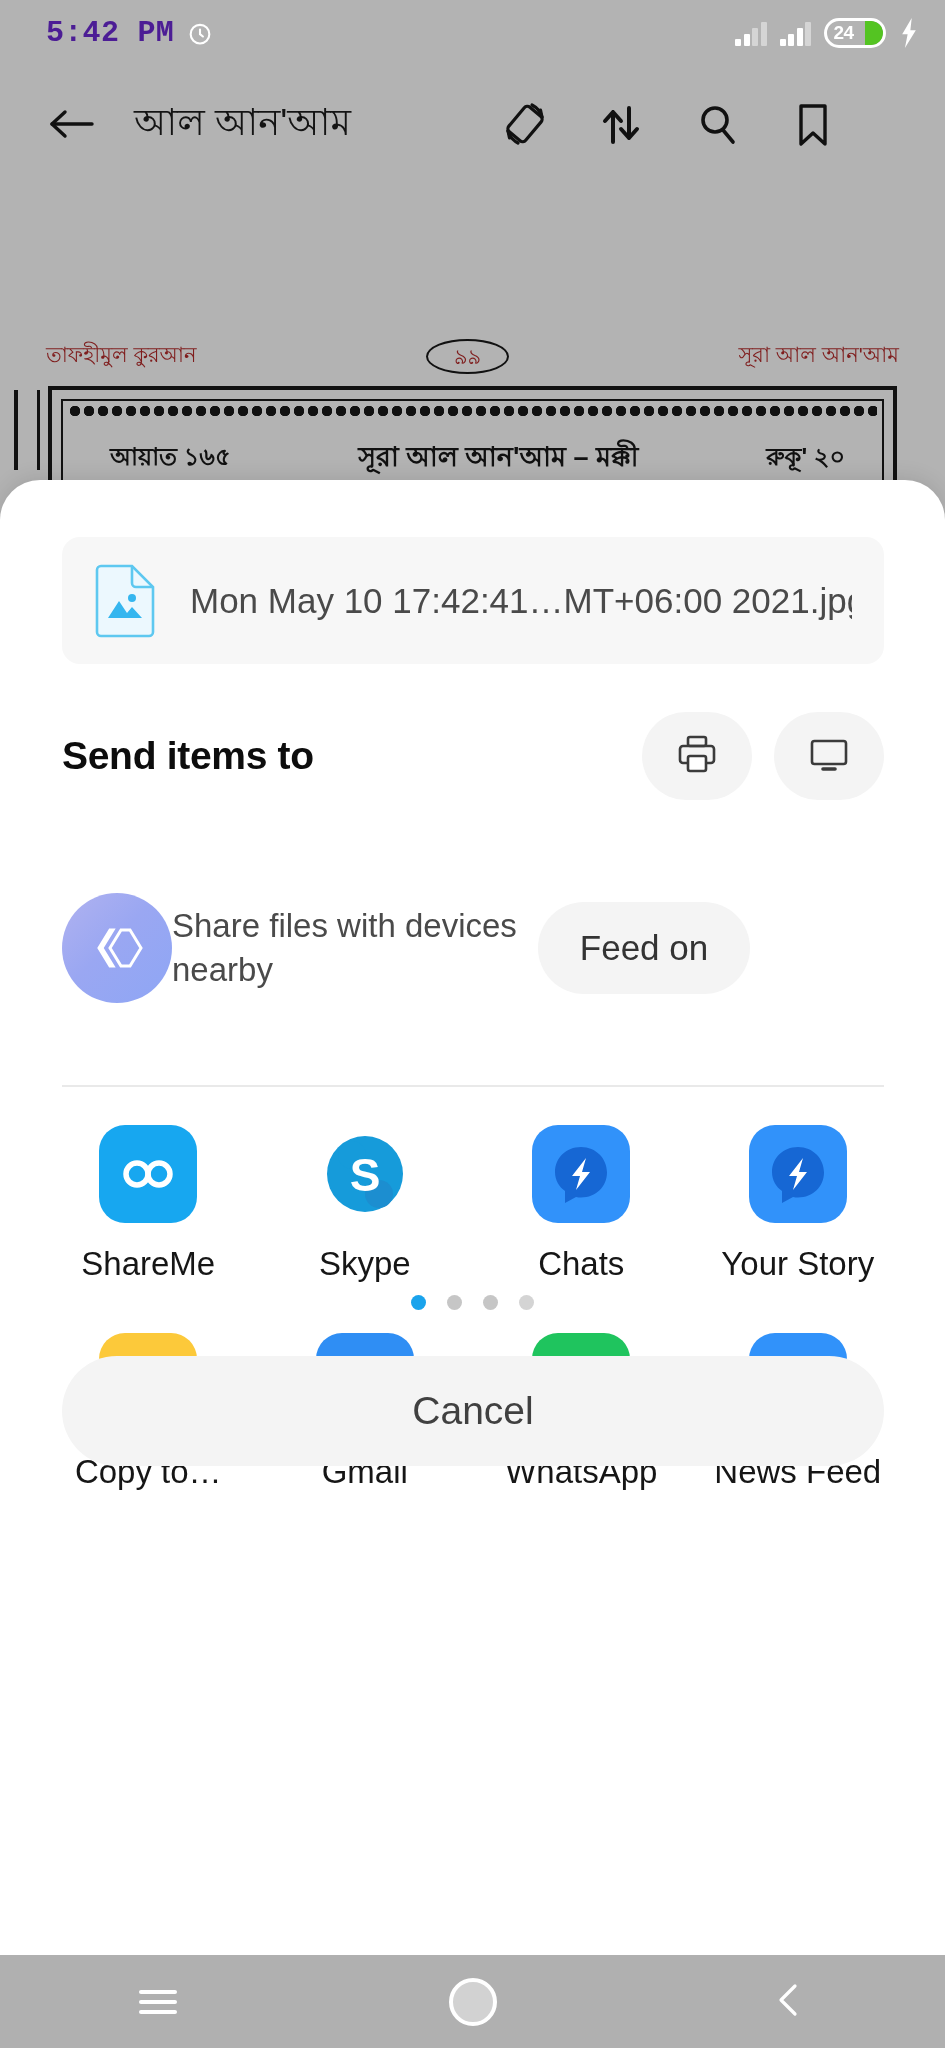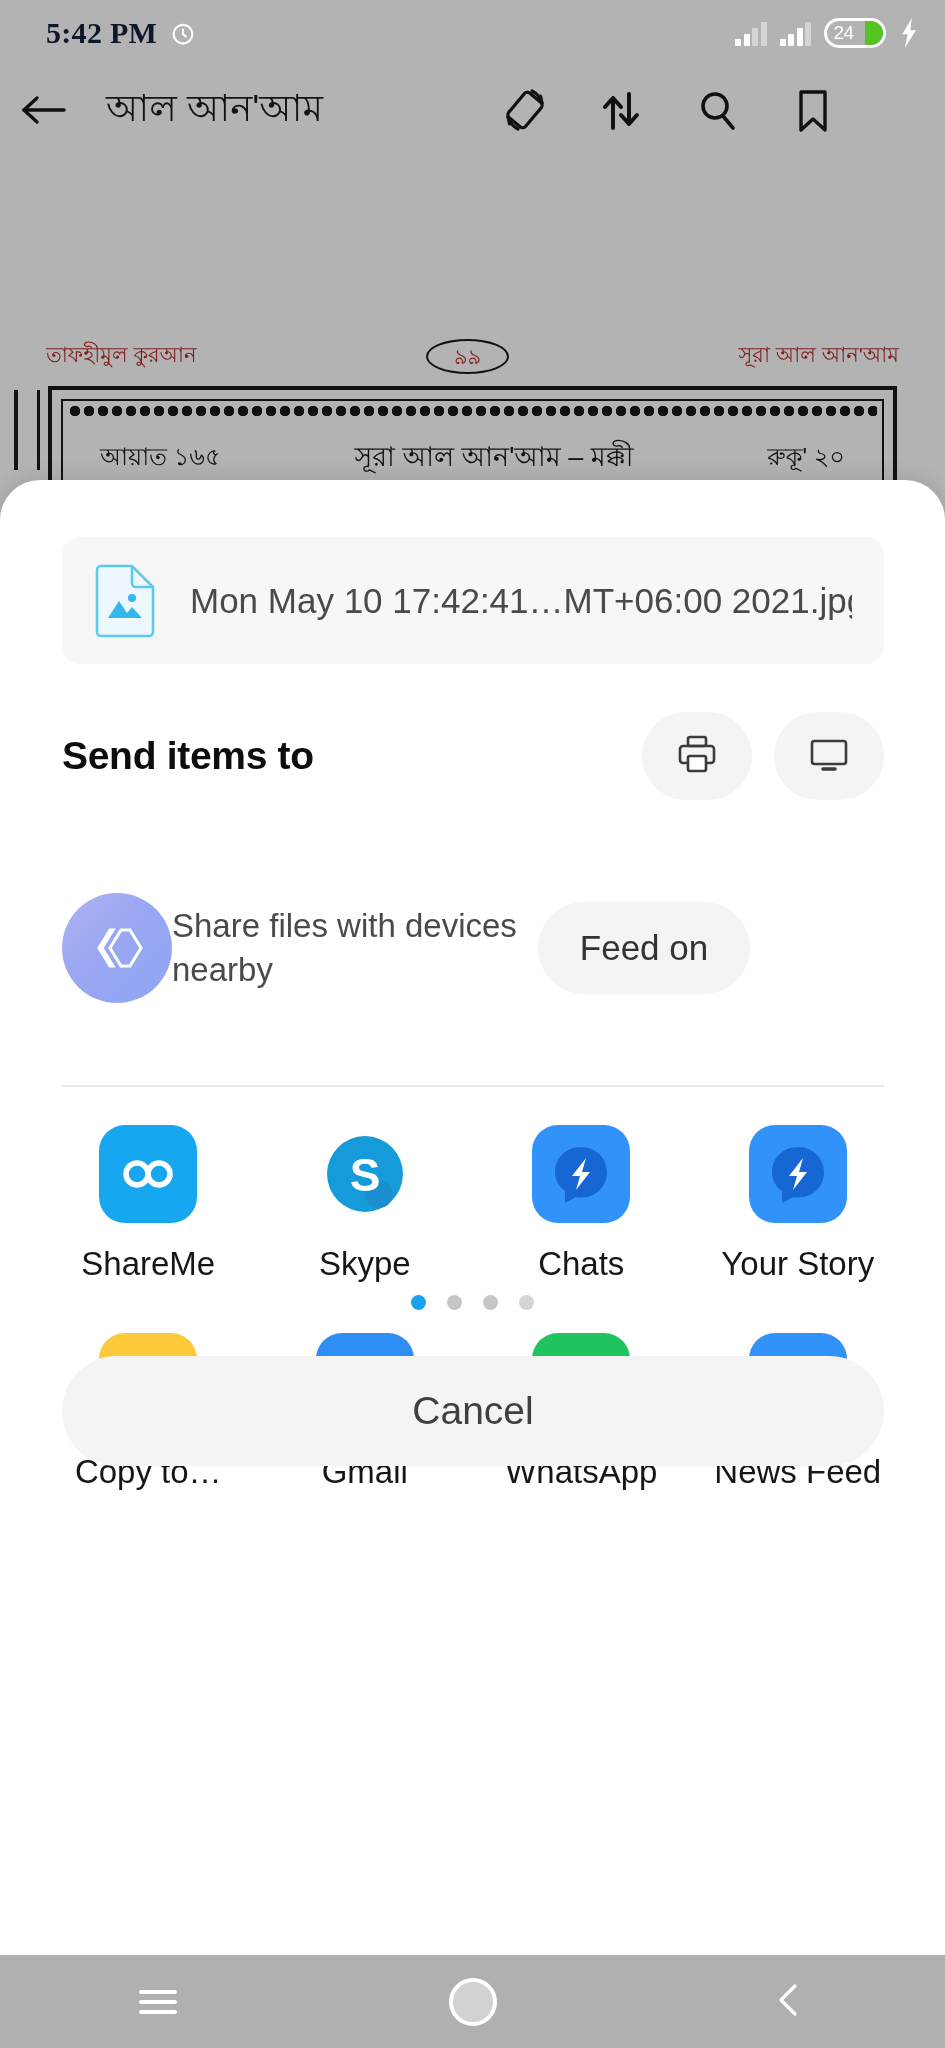--- a/index.html
+++ b/index.html
@@ -23,25 +23,25 @@
     position: absolute;
     top: 0; left: 0;
     width: 945px; height: 66px;
     display: flex;
     align-items: center;
     justify-content: space-between;
     padding: 0 26px 0 46px;
   }
   .status-left { display: flex; align-items: center; gap: 12px; }
   .status-time {
-    color: #0f172a;
+    color: #4c1d95;
     font-size: 30px;
     font-weight: bold;
     letter-spacing: 0.3px;
-    font-family: Liberation Serif, serif;
+    font-family: Liberation Mono, monospace;
   }
   .alarm-icon { width: 28px; height: 28px; display:block; }
   .status-right { display: flex; align-items: center; gap: 13px; }
   .signal { display: flex; align-items: flex-end; gap: 2.5px; height: 26px; }
   .signal i { display:block; width: 6px; background: #ffffff; border-radius: 1px; }
   .signal i:nth-child(1){ height: 7px; }
   .signal i:nth-child(2){ height: 12px; }
   .signal i:nth-child(3){ height: 18px; }
   .signal i:nth-child(4){ height: 24px; }
   .signal.dim i:nth-child(3), .signal.dim i:nth-child(4){ opacity: .45; }
@@ -57,35 +57,35 @@
   .battery .fill {
     position: absolute; right: 0; top: 0; bottom: 0;
     width: 32%;
     background: #54c422;
     border-radius: 0 11px 11px 0;
   }
   .battery .lvl {
     position: relative;
     color: #fff;
     font-size: 19px;
-    font-weight: normal;
+    font-weight: bold;
     z-index: 2;
     margin-right: 23px;
     letter-spacing: -0.5px;
   }
   .bolt-icon { width: 20px; height: 30px; display:block; }
 
   
   #app-bar {
     position: absolute;
-    top: 66px; left: 0;
+    top: 80px; left: 0;
     width: 865px; height: 88px;
     display: flex;
     align-items: center;
-    padding: 0 26px 0 16px;
+    padding: 0 26px 0 44px;
   }
   #app-bar .back-arrow { width: 54px; height: 40px; flex: 0 0 auto; }
   #app-bar .app-title {
     flex: 0 0 auto;
     margin-left: 36px;
     font-size: 37px;
     color: #141414;
     font-family: "Liberation Sans", sans-serif;
     white-space: nowrap;
   }
@@ -137,27 +137,28 @@
   .ornament-dots {
     position: absolute;
     top: 14px; left: 16px; right: 16px;
     height: 13px;
     background-image: radial-gradient(circle at 7px 7px, #111 5px, transparent 5.5px);
     background-size: 14px 13px;
     background-repeat: repeat-x;
   }
   .ornament-band {
     position: absolute;
-    top: 46px; left: 22px; right: 22px;
+    top: 46px; left: 32px; right: 22px;
     height: 44px;
     display: flex; align-items: center; justify-content: space-between;
     padding: 0 26px;
     font-size: 24px;
     color: #111;
     white-space: nowrap;
+    font-weight: bold;
   }
   .ornament-band .mid { font-size: 27px; }
   .corner-mark {
     position: absolute; top: 236px; left: 14px;
     width: 26px; height: 80px;
     border-left: 4px solid #111;
     border-right: 3px solid #111;
   }
 
   

